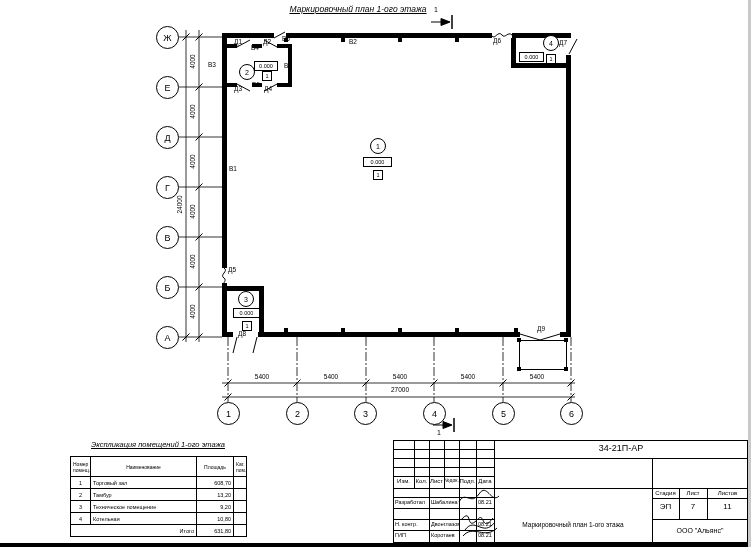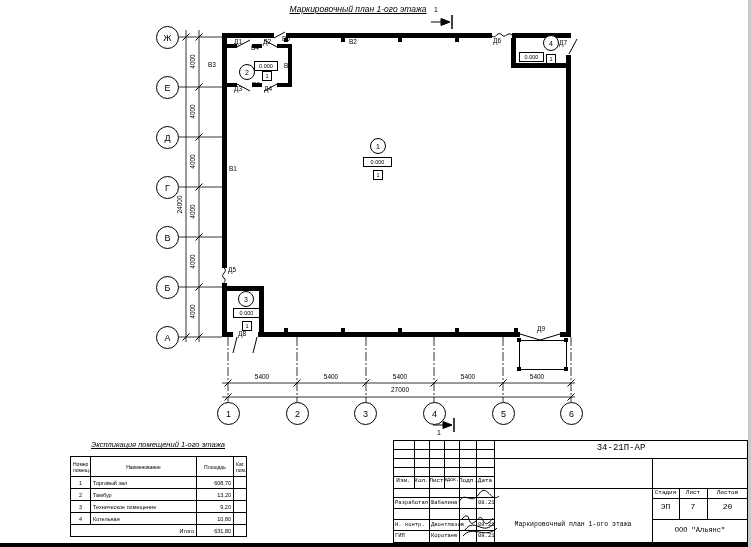--- a/index.html
+++ b/index.html
@@ -11,21 +11,21 @@
   .rot{transform:rotate(-90deg);transform-origin:center;}
   .axis-circle{position:absolute;width:21px;height:21px;border:1px solid #000;border-radius:50%;
       display:flex;align-items:center;justify-content:center;font-size:9px;background:#fff;}
   .room-circle{position:absolute;width:14px;height:14px;border:1px solid #000;border-radius:50%;
       display:flex;align-items:center;justify-content:center;font-size:7px;background:#fff;}
   .elev-box{position:absolute;border:1px solid #000;font-size:5.5px;display:flex;align-items:center;
       justify-content:center;background:#fff;}
   .floor-box{position:absolute;width:8px;height:8px;border:1px solid #000;font-size:5.5px;display:flex;
       align-items:center;justify-content:center;background:#fff;}
   .ln{position:absolute;background:#000;}
-  .tb-text{position:absolute;font-size:5.5px;line-height:1.05;white-space:nowrap;font-family:Liberation Mono, monospace;}
+  .tb-text{position:absolute;font-size:5.5px;line-height:1.05;white-space:nowrap;}
   .ctr{text-align:center;white-space:nowrap;}
   .plan-title{position:absolute;left:288px;top:4px;width:140px;text-align:center;font-size:8.5px;
       font-style:italic;text-decoration:underline;}
   .tbl-title{position:absolute;left:74px;top:440px;width:168px;text-align:center;font-size:7.5px;
       font-style:italic;text-decoration:underline;}
   table.expl{position:absolute;left:70px;top:456px;width:176px;border-collapse:collapse;
       table-layout:fixed;font-size:5.5px;}
   table.expl th,table.expl td{border:1px solid #000;padding:0 2px;overflow:hidden;}
   table.expl th{font-weight:normal;font-size:5px;text-align:center;height:19px;}
   table.expl td{height:11px;}
@@ -329,21 +329,21 @@
   <span class="tb-text" style="left:478px;top:522px">08.21</span>
   <span class="tb-text" style="left:395px;top:533px">ГИП</span>
   <span class="tb-text" style="left:431px;top:533px">Коротаев</span>
   <span class="tb-text" style="left:478px;top:533px">08.21</span>
 
   <span class="tb-text ctr" style="left:652px;top:490px;width:27px;font-size:6px">Стадия</span>
   <span class="tb-text ctr" style="left:679px;top:490px;width:28px;font-size:6px">Лист</span>
   <span class="tb-text ctr" style="left:707px;top:490px;width:41px;font-size:6px">Листов</span>
   <span class="tb-text ctr" style="left:652px;top:503px;width:27px;font-size:8px">ЭП</span>
   <span class="tb-text ctr" style="left:679px;top:503px;width:28px;font-size:8px">7</span>
-  <span class="tb-text ctr" style="left:707px;top:503px;width:41px;font-size:8px">20</span>
+  <span class="tb-text ctr" style="left:707px;top:503px;width:41px;font-size:8px">11</span>
   <span class="tb-text ctr" style="left:494px;top:522px;width:158px;font-size:6.5px">Маркировочный план 1-ого этажа</span>
   <span class="tb-text ctr" style="left:652px;top:527px;width:96px;font-size:7px">ООО "Альянс"</span>
 
   <svg class="abs" style="left:455px;top:488px" width="48" height="55" viewBox="0 0 48 55">
     <g stroke="#000" stroke-width="1" fill="none">
       <path d="M4,14 C10,2 16,18 24,6 S36,16 44,8"></path>
       <path d="M6,32 C18,18 10,44 22,32 C30,22 26,46 38,30"></path>
       <path d="M10,42 C20,28 28,50 40,34 M8,48 C18,36 30,52 42,40"></path>
     </g>
   </svg>

